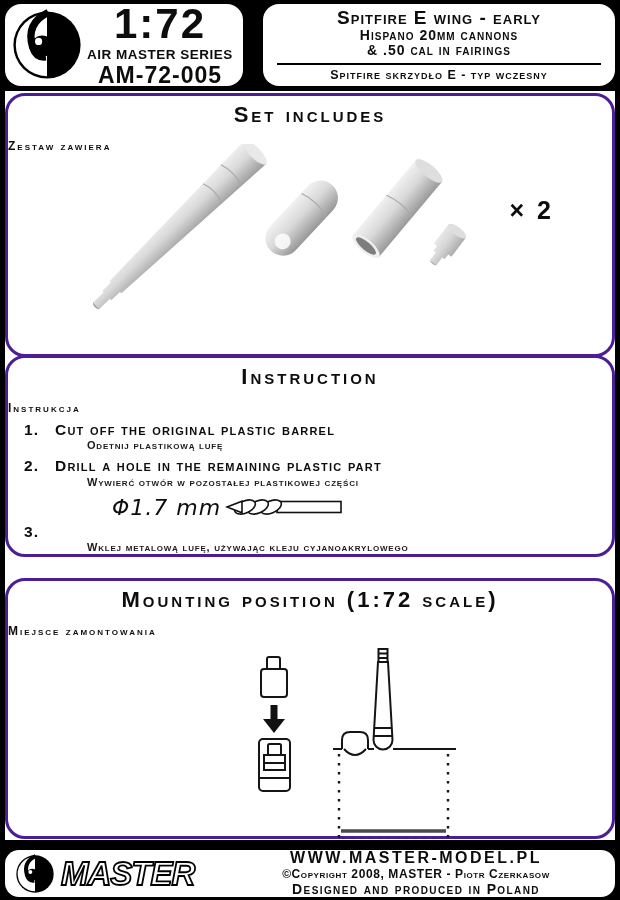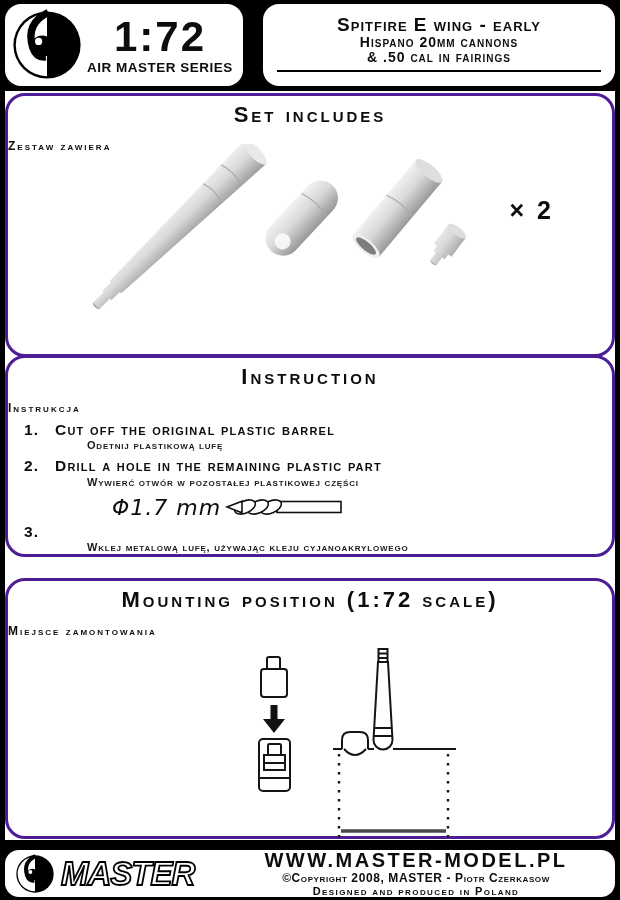--- a/index.html
+++ b/index.html
@@ -52,23 +52,23 @@
   .drill-row { display:flex; align-items:center; gap:4px; margin:7px 0 2px 88px; }
   .phi { font-family:"DejaVu Sans", sans-serif; font-style:italic; font-size:22px; font-weight:500; letter-spacing:1px; }
 
   .mount-art { position:absolute; left:8px; top:58px; width:604px; height:200px; }
 
   
   .footer-box { position:absolute; left:5px; bottom:3px; right:5px; height:47px;
     background:#fff; border-radius:14px; display:flex; align-items:center; padding:2px 10px; }
   .wordmark { margin-left:4px; flex:0 0 auto; }
   .foot-right { flex:1; display:flex; flex-direction:column; align-items:center; line-height:1.05; }
-  .site { font-size:20px; font-weight:800; letter-spacing:2.5px; }
+  .site { font-size:16px; font-weight:800; letter-spacing:2.5px; }
   .copy { font-size:12px; font-weight:700; letter-spacing:0.6px; margin-top:1px; white-space:nowrap; }
-  .madein { font-size:11px; font-weight:700; letter-spacing:1.4px; margin-top:1px; }
+  .madein { font-size:14px; font-weight:700; letter-spacing:1.4px; margin-top:1px; }
 </style>
 </head>
 <body>
 
 <div class="page">
 
   <div class="edge left"></div>
   <div class="edge right"></div>
   <div class="band top"></div>
   <div class="band bottom"></div>
@@ -77,28 +77,30 @@
     <svg width="72" height="74" viewBox="0 0 60 60">
       <circle cx="30" cy="30" r="28" fill="#000"></circle>
       <path d="M30 4 A26 26 0 0 0 30 56 Z" fill="#fff"></path>
       <path d="M31 3 Q12 12 18 32 Q21 41 29 40" fill="none" stroke="#000" stroke-width="6"></path>
       <circle cx="26" cy="31" r="9" fill="#000"></circle>
       <circle cx="23" cy="27" r="3" fill="#fff"></circle>
     </svg>
     <div class="brand-text">
       <div class="scale-big">1:72</div>
       <div class="series">AIR MASTER SERIES</div>
+      <div class="code">AM-72-005</div>
     </div>
   </div>
 
   <div class="title-box">
     <div class="prod-title sc">Spitfire E wing - early</div>
     <div class="prod-sub sc">Hispano 20mm cannons</div>
     <div class="prod-sub sc">&amp; .50 cal in fairings</div>
     <div class="title-rule"></div>
+    <div class="prod-pl sc">Spitfire skrzydło E - typ wczesny</div>
   </div>
 
   <section class="box set">
     <div class="box-title sc">Set includes</div>
     <div class="box-sub sc">Zestaw zawiera</div>
 
     <svg class="parts-art" viewBox="0 0 604 210">
       <defs>
         <linearGradient id="met" x1="0" y1="-20" x2="0" y2="20" gradientUnits="userSpaceOnUse">
           <stop offset="0" stop-color="#f5f5f5"></stop>

